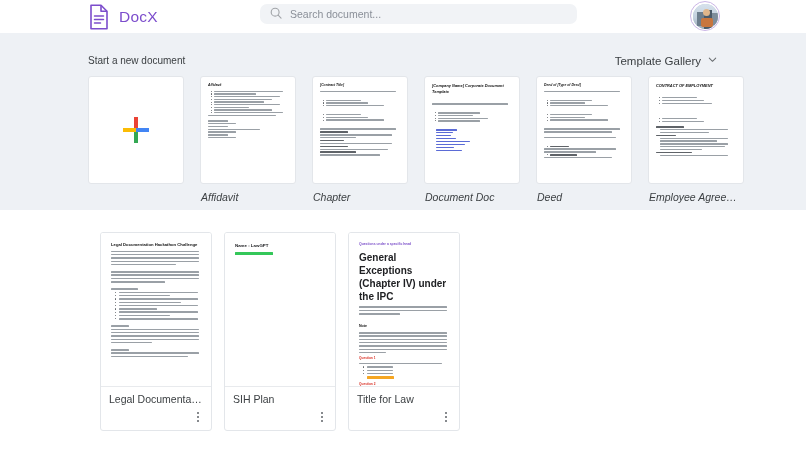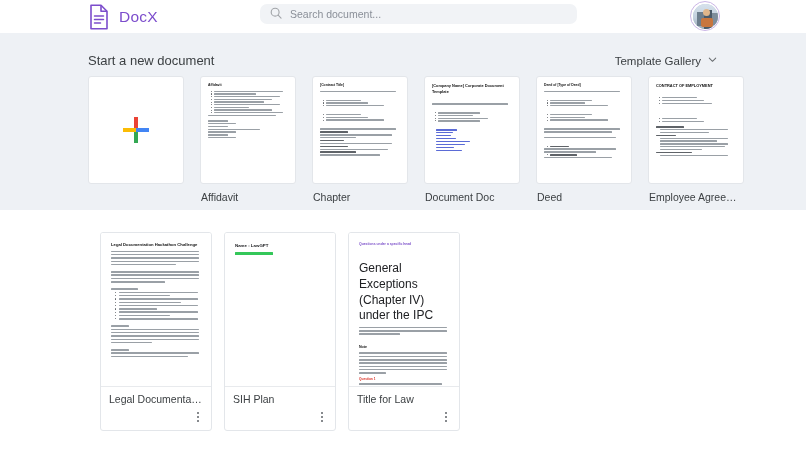--- a/index.html
+++ b/index.html
@@ -83,30 +83,30 @@
     padding: 0 88px;
     position: relative;
   }
   .tpl-header {
     display: flex;
     align-items: center;
     justify-content: space-between;
     height: 43px;
     padding-top: 12px;
   }
-  .tpl-title { font-size: 13px; color: #3c4043; }
+  .tpl-title { font-size: 10px; color: #3c4043; }
   .tpl-gallery {
     display: flex; align-items: center; gap: 6px;
     font-size: 11.5px; color: #3c4043;
     cursor: pointer;
   }
   .chevron { width: 11px; height: 11px; opacity: .75; }
 
   .tpl-row { display: flex; gap: 16px; }
-  .tpl-card { width: 96px; cursor: pointer; }
+  .tpl-card { width: 96px; cursor: pointer; font-style: italic; }
   .tpl-thumb {
     width: 96px; height: 108px;
     background: #fff;
     border: 1px solid #e3e6ea;
     border-radius: 3px;
     overflow: hidden;
     position: relative;
   }
   .tpl-label {
     font-size: 10.5px;
@@ -171,21 +171,21 @@
     white-space: nowrap;
     overflow: hidden;
     text-overflow: ellipsis;
   }
   .doc-foot { display: flex; justify-content: flex-end; padding: 1px 7px 6px; }
   .kebab { width: 12px; height: 14px; display:flex; flex-direction:column; align-items:center; justify-content:center; gap:2px; cursor:pointer; }
   .kebab i { width:2px; height:2px; background:#5f6368; border-radius:50%; display:block; }
 
   .dmini { padding: 9px 10px; font-size: 3px; line-height: 1.6; color:#202124; }
   .dmini .dh { font-weight: bold; font-size: 4.2px; color:#111; line-height:1.35; margin-bottom:3px; }
-  .dmini .dhbig { font-size: 12px; color: #202124; line-height:1.3; margin: 14px 0 3px; }
+  .dmini .dhbig { font-size: 10px; color: #202124; line-height:1.3; margin: 4px 0 3px; font-weight: bold; }
   .dmini .purp { color:#7b4fc9; font-weight:bold; font-size:3.4px; margin-bottom:3px; }
   .dmini .red { color:#d93025; font-weight:bold; font-size:3.2px; margin:3px 0 1.5px; }
   .dmini .sub { font-weight:bold; font-size:3.6px; color:#111; margin:4px 0 2px; }
   .dmini .ln { height:1.5px; background:#9aa0a6; margin-bottom:1.8px; border-radius:.6px; }
   .dmini .ln.w98{width:98%}.dmini .ln.w92{width:92%}.dmini .ln.w85{width:85%}
   .dmini .ln.w72{width:72%}.dmini .ln.w60{width:60%}.dmini .ln.w45{width:45%}
   .dmini .ln.w30{width:30%}.dmini .ln.w20{width:20%}
   .dmini .bul{display:flex;gap:2.5px;align-items:center;margin-bottom:1.8px;padding-left:4px;}
   .dmini .bul::before{content:"";width:1.3px;height:1.3px;background:#5f6368;border-radius:50%;flex:0 0 auto;}
   .dmini .bul .ln{margin:0;}

